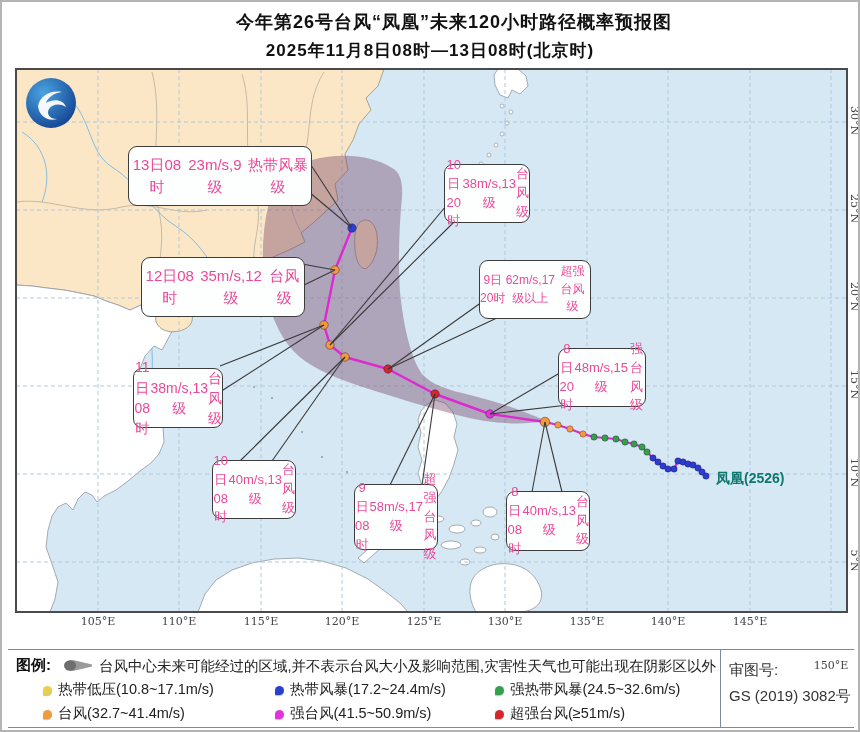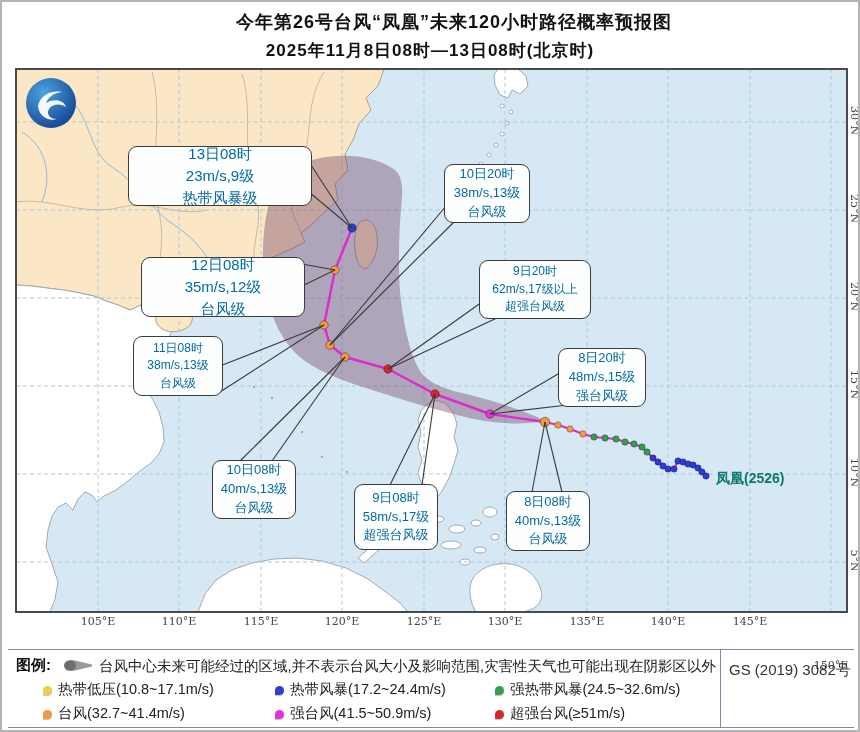--- a/index.html
+++ b/index.html
@@ -9,22 +9,22 @@
   .title-block{position:absolute;top:8px;left:0;right:0;text-align:center;color:#111;z-index:6;}
   .title-line1{font-size:18px;font-weight:bold;letter-spacing:1px;padding-left:48px;}
   .title-line2{font-size:17px;font-weight:bold;margin-top:5px;letter-spacing:1px;}
   .map-svg{position:absolute;left:0;top:0;z-index:1;}
   .agency{position:absolute;top:76px;left:600px;width:238px;text-align:right;z-index:5;
           font-weight:bold;line-height:1.45;}
   .agency .a1{font-size:17px;letter-spacing:4px;}
   .agency .a2{font-size:15.5px;letter-spacing:1px;}
   .logo{position:absolute;left:22px;top:74px;z-index:5;}
   .callout{position:absolute;background:#fdfffe;border:1.6px solid #3c3c3c;border-radius:9px;
-           display:flex;flex-direction:column;justify-content:center;align-items:center;
-           text-align:center;line-height:1.45;color:#0369a1;z-index:7;font-weight:500;}
+           display:flex;flex-direction:row;justify-content:center;align-items:center;
+           text-align:center;line-height:1.45;color:#ec4899;z-index:7;font-weight:500;}
   .storm-label{position:absolute;z-index:6;font-size:14px;font-weight:bold;}
   .lon-label{position:absolute;width:44px;text-align:center;font-size:11px;color:#444;
              font-family:"DejaVu Serif",serif;z-index:4;}
   .lat-label{position:absolute;width:44px;text-align:center;font-size:11px;color:#444;
              font-family:"DejaVu Serif",serif;transform:rotate(90deg);z-index:4;}
   .legend{position:absolute;left:0;top:647px;width:860px;height:80px;z-index:5;}
   .hline{position:absolute;left:6px;width:846px;height:0;border-top:1.6px solid #7a8aa0;}
   .vline{position:absolute;top:1px;height:78px;width:0;border-left:1.6px solid #7a8aa0;}
   .legend-title{position:absolute;left:14px;top:7px;font-size:15px;font-weight:bold;color:#111;}
   .cone-icon{position:absolute;left:60px;top:9px;}
@@ -234,21 +234,21 @@
   <div class="callout" style="left: 126px; top: 144px; width: 182px; height: 58px; font-size: 15px;">
     <div>13日08时</div>
     <div>23m/s,9级</div>
     <div>热带风暴级</div>
   </div>
   <div class="callout" style="left: 139px; top: 255px; width: 162px; height: 58px; font-size: 15px;">
     <div>12日08时</div>
     <div>35m/s,12级</div>
     <div>台风级</div>
   </div>
-  <div class="callout" style="left: 131px; top: 334px; width: 88px; height: 58px; font-size: 12px;">
+  <div class="callout" style="left: 131px; top: 366px; width: 88px; height: 58px; font-size: 14px;">
     <div>11日08时</div>
     <div>38m/s,13级</div>
     <div>台风级</div>
   </div>
   <div class="callout" style="left: 210px; top: 458px; width: 82px; height: 57px; font-size: 13px;">
     <div>10日08时</div>
     <div>40m/s,13级</div>
     <div>台风级</div>
   </div>
   <div class="callout" style="left: 352px; top: 482px; width: 82px; height: 64px; font-size: 13px;">
@@ -310,17 +310,18 @@
     <div class="cone-note">台风中心未来可能经过的区域,并不表示台风大小及影响范围,灾害性天气也可能出现在阴影区以外</div>
     <div id="legend-items">
         <div class="legend-item" style="left: 41px; top: 31px;"><span class="legend-dot" style="background: rgb(232, 207, 78);"></span><span>热带低压(10.8~17.1m/s)</span></div>
         <div class="legend-item" style="left: 273px; top: 31px;"><span class="legend-dot" style="background: rgb(42, 63, 208);"></span><span>热带风暴(17.2~24.4m/s)</span></div>
         <div class="legend-item" style="left: 493px; top: 31px;"><span class="legend-dot" style="background: rgb(51, 160, 74);"></span><span>强热带风暴(24.5~32.6m/s)</span></div>
         <div class="legend-item" style="left: 41px; top: 55px;"><span class="legend-dot" style="background: rgb(242, 154, 62);"></span><span>台风(32.7~41.4m/s)</span></div>
         <div class="legend-item" style="left: 273px; top: 55px;"><span class="legend-dot" style="background: rgb(227, 52, 220);"></span><span>强台风(41.5~50.9m/s)</span></div>
         <div class="legend-item" style="left: 493px; top: 55px;"><span class="legend-dot" style="background: rgb(213, 38, 44);"></span><span>超强台风(≥51m/s)</span></div>
       </div>
     <div class="review">
+      <div>审图号:</div>
       <div>GS (2019) 3082号</div>
     </div>
   </div>
 
 </div>
 
 </body></html>

